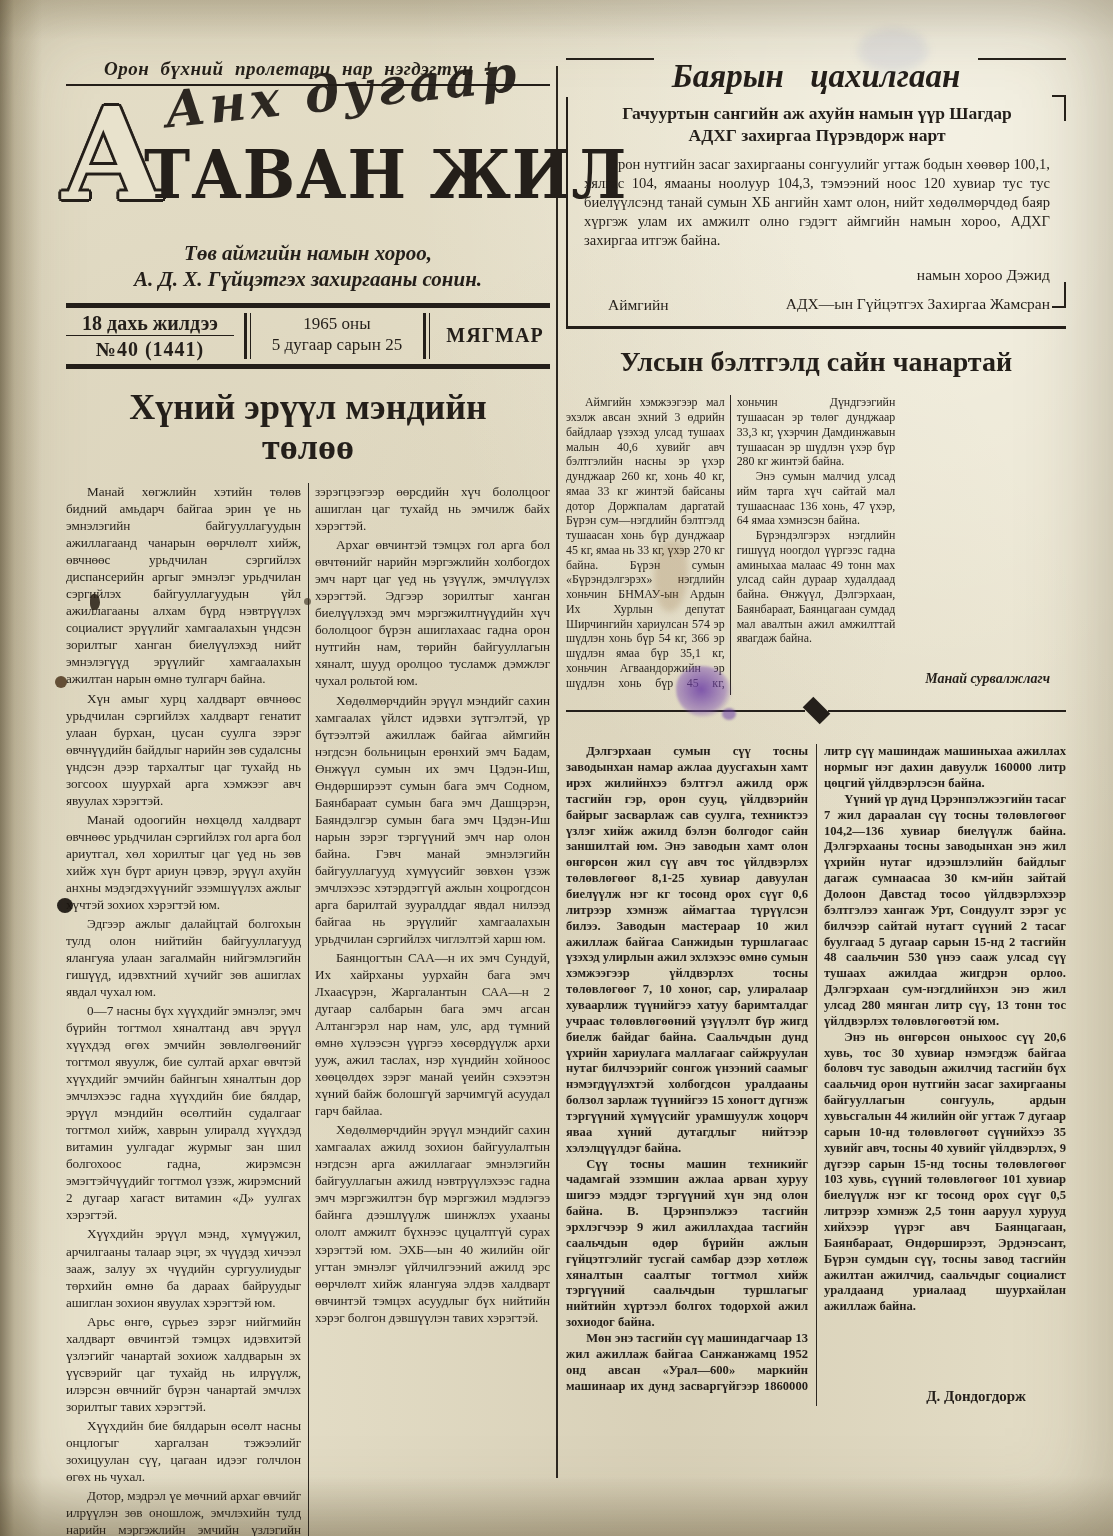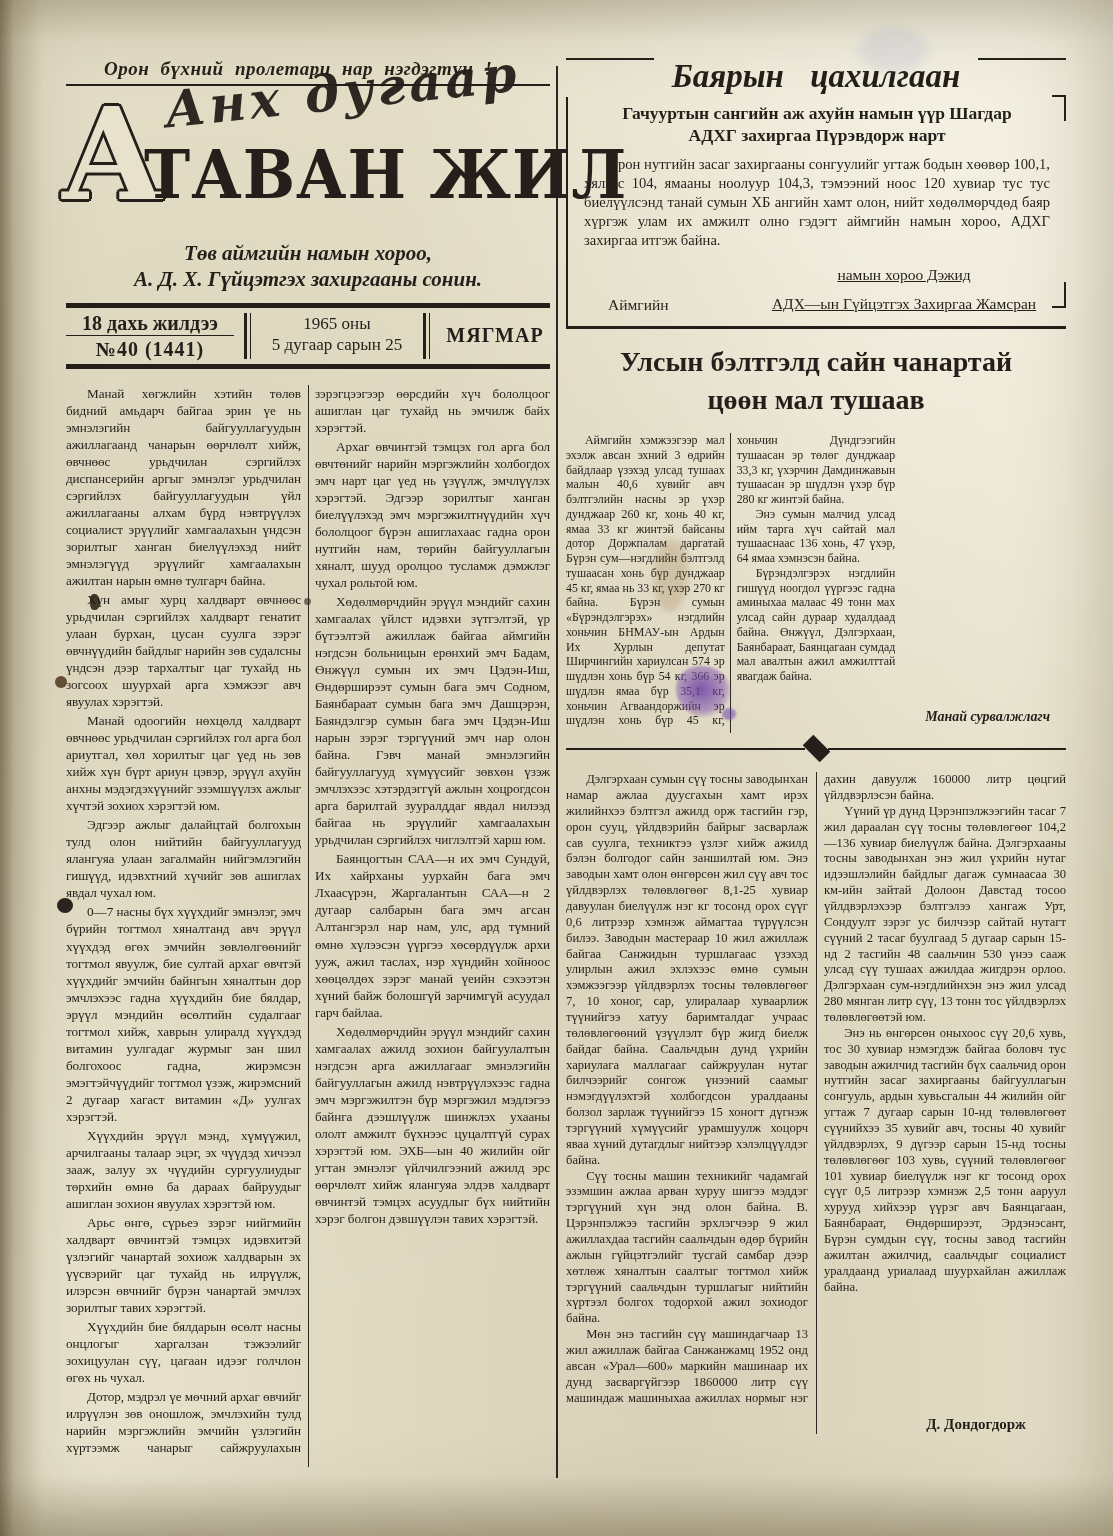--- a/index.html
+++ b/index.html
@@ -45,32 +45,32 @@
   .tele-line{flex:1;height:0;border-top:2.5px solid #241f1a;}
   .tele-title{font-style:italic;font-weight:bold;font-size:33px;padding:0 18px;word-spacing:18px;white-space:nowrap;}
   .tele-box{position:relative;border-left:2px solid #241f1a;border-bottom:3px solid #241f1a;padding:4px 16px 8px;margin-top:2px;}
   .bracket{position:absolute;right:0;width:12px;height:24px;}
   .bracket.tr{top:-2px;border-top:2px solid #241f1a;border-right:2px solid #241f1a;}
   .bracket.br{bottom:18px;border-bottom:2px solid #241f1a;border-right:2px solid #241f1a;}
   .tele-sub{font-weight:bold;font-size:17.5px;text-align:center;line-height:1.25;margin:2px 8px 8px;}
   .tele-body{font-size:14.6px;line-height:1.3;}
   .tele-sigs{display:flex;margin-top:10px;font-size:15.5px;}
   .tele-sig-left{width:150px;align-self:flex-end;padding-left:24px;padding-bottom:4px;}
-  .tele-sig-right{flex:1;text-align:center;line-height:1.9;text-decoration:underline;}
+  .tele-sig-right{flex:1;text-align:right;line-height:1.9;}
   
   .live-head{font-size:28px;margin-top:14px;line-height:1.35;}
   .live-body{margin-top:14px;height:300px;column-count:3;column-gap:12px;font-size:11.9px;line-height:1.24;}
   .live-sig{font-style:italic;font-weight:bold;text-align:right;font-size:14px;padding-right:16px;margin-top:-24px;}
   
   .diamond-div{display:flex;align-items:center;margin:16px 0 6px;}
   .diamond-div .l{flex:1;border-top:2.5px solid #241f1a;}
   .diamond{width:15px;height:15px;background:#241f1a;transform:rotate(45deg) scaleX(1.6);margin:0 4px;}
   
   .milk-head{font-size:29px;letter-spacing:5px;word-spacing:14px;margin-top:6px;}
-  .milk-body{margin-top:16px;height:662px;column-count:2;column-gap:16px;font-size:12.6px;line-height:1.26;}
+  .milk-body{margin-top:26px;height:662px;column-count:2;column-gap:16px;font-size:12.6px;line-height:1.26;font-weight:bold;}
   .milk-sig{font-weight:bold;text-align:right;font-size:15px;padding-right:40px;margin-top:-18px;}
   
   .stain{position:absolute;pointer-events:none;border-radius:50%;}
   .ink-blob{left:676px;top:666px;width:56px;height:52px;background:radial-gradient(ellipse at 45% 45%, rgba(108,62,165,.85), rgba(120,75,175,.45) 55%, transparent 72%);filter:blur(1px);border-radius:46% 58% 52% 60%;}
   .ink-dot{left:722px;top:708px;width:14px;height:12px;background:rgba(110,66,168,.55);filter:blur(1px);}
   .ink-faint{left:858px;top:28px;width:70px;height:44px;background:rgba(90,110,200,.10);filter:blur(4px);}
   .speck1{left:90px;top:594px;width:10px;height:16px;background:rgba(40,30,20,.85);border-radius:40% 60% 55% 45%;}
   .speck2{left:55px;top:676px;width:12px;height:12px;background:rgba(70,45,20,.8);}
   .speck3{left:57px;top:898px;width:16px;height:15px;background:rgba(25,20,15,.92);}
   .speck4{left:654px;top:540px;width:34px;height:72px;background:rgba(140,100,50,.22);filter:blur(3px);border-radius:50% 40% 60% 50%;}
@@ -101,20 +101,24 @@
       </div>
       <div class="vbar"></div>
       <div class="issue-cell2">
         <div>1965 оны</div>
         <div>5 дугаар сарын 25</div>
       </div>
       <div class="vbar"></div>
       <div class="issue-cell3">МЯГМАР</div>
     </div>
 
+    <div class="headline health-head">
+      <div>Хүний эрүүл мэндийн</div>
+      <div>төлөө</div>
+    </div>
     <div class="cols health-body">
       <p class="p">Манай хөгжлийн хэтийн төлөв бидний амьдарч байгаа эрин үе нь эмнэлэгийн байгууллагуудын ажиллагаанд чанарын өөрчлөлт хийж, өвчнөөс урьдчилан сэргийлэх диспансерийн аргыг эмнэлэг урьдчилан сэргийлэх байгууллагуудын үйл ажиллагааны алхам бүрд нэвтрүүлэх социалист эрүүлийг хамгаалахын үндсэн зорилтыг ханган биелүүлэхэд нийт эмнэлэгүүд эрүүлийг хамгаалахын ажилтан нарын өмнө тулгарч байна.</p>
       <p class="p">Хүн амыг хурц халдварт өвчнөөс урьдчилан сэргийлэх халдварт генатит улаан бурхан, цусан суулга зэрэг өвчнүүдийн байдлыг нарийн зөв судалсны үндсэн дээр тархалтыг цаг тухайд нь зогсоох шуурхай арга хэмжээг авч явуулах хэрэгтэй.</p>
       <p class="p">Манай одоогийн нөхцөлд халдварт өвчнөөс урьдчилан сэргийлэх гол арга бол ариутгал, хөл хорилтыг цаг үед нь зөв хийж хүн бүрт ариун цэвэр, эрүүл ахуйн анхны мэдэгдэхүүнийг эзэмшүүлэх ажлыг хүчтэй зохиох хэрэгтэй юм.</p>
       <p class="p">Эдгээр ажлыг далайцтай болгохын тулд олон нийтийн байгууллагууд ялангуяа улаан загалмайн нийгэмлэгийн гишүүд, идэвхтний хүчийг зөв ашиглах явдал чухал юм.</p>
       <p class="p">0—7 насны бүх хүүхдийг эмнэлэг, эмч бүрийн тогтмол хяналтанд авч эрүүл хүүхдэд өгөх эмчийн зөвлөлгөөнийг тогтмол явуулж, бие султай архаг өвчтэй хүүхдийг эмчийн байнгын хяналтын дор эмчлэхээс гадна хүүхдийн бие бялдар, эрүүл мэндийн өсөлтийн судалгааг тогтмол хийж, хаврын улиралд хүүхдэд витамин уулгадаг журмыг зан шил болгохоос гадна, жирэмсэн эмэгтэйчүүдийг тогтмол үзэж, жирэмсний 2 дугаар хагаст витамин «Д» уулгах хэрэгтэй.</p>
       <p class="p">Хүүхдийн эрүүл мэнд, хүмүүжил, арчилгааны талаар эцэг, эх чүүдэд хичээл зааж, залуу эх чүүдийн сургуулиудыг төрхийн өмнө ба дараах байруудыг ашиглан зохион явуулах хэрэгтэй юм.</p>
       <p class="p">Арьс өнгө, сүрьеэ зэрэг нийгмийн халдварт өвчинтэй тэмцэх идэвхитэй үзлэгийг чанартай зохиож халдварын эх үүсвэрийг цаг тухайд нь илрүүлж, илэрсэн өвчнийг бүрэн чанартай эмчлэх зорилтыг тавих хэрэгтэй.</p>
       <p class="p">Хүүхдийн бие бялдарын өсөлт насны онцлогыг харгалзан тэжээлийг зохицуулан сүү, цагаан идээг голчлон өгөх нь чухал.</p>
       <p class="p">Дотор, мэдрэл үе мөчний архаг өвчийг илрүүлэн зөв оношлож, эмчлэхийн тулд нарийн мэргэжлийн эмчийн үзлэгийн хүртээмж чанарыг сайжруулахын зэрэгцээгээр өөрсдийн хүч бололцоог ашиглан цаг тухайд нь эмчилж байх хэрэгтэй.</p>
@@ -143,21 +147,20 @@
         <div class="tele-sig-left">Аймгийн</div>
         <div class="tele-sig-right">
           <div>намын хороо Дэжид</div>
           <div>АДХ—ын Гүйцэтгэх Захиргаа Жамсран</div>
         </div>
       </div>
     </div>
 
     <div class="headline live-head">
       <div>Улсын бэлтгэлд сайн чанартай</div>
-      <div>цөөн мал тушаав</div>
     </div>
     <div class="cols live-body">
       <p class="p">Аймгийн хэмжээгээр мал эхэлж авсан эхний 3 өдрийн байдлаар үзэхэд улсад тушаах малын 40,6 хувийг авч бэлтгэлийн насны эр үхэр дунджаар 260 кг, хонь 40 кг, ямаа 33 кг жинтэй байсаны дотор Доржпалам даргатай Бүрэн сум—нэгдлийн бэлтгэлд тушаасан хонь бүр дунджаар 45 кг, ямаа нь 33 кг, үхэр 270 кг байна. Бүрэн сумын «Бүрэндэлгэрэх» нэгдлийн хоньчин БНМАУ-ын Ардын Их Хурлын депутат Ширчингийн хариулсан 574 эр шүдлэн хонь бүр 54 кг, 366 эр шүдлэн ямаа бүр 35,1 кг, хоньчин Агваандоржийн эр шүдлэн хонь бүр 45 кг, хоньчин Дүндгээгийн тушаасан эр төлөг дунджаар 33,3 кг, үхэрчин Дамдинжавын тушаасан эр шүдлэн үхэр бүр 280 кг жинтэй байна.</p>
       <p class="p">Энэ сумын малчид улсад ийм тарга хүч сайтай мал тушааснаас 136 хонь, 47 үхэр, 64 ямаа хэмнэсэн байна.</p>
       <p class="p">Бүрэндэлгэрэх нэгдлийн гишүүд ноогдол үүргээс гадна аминыхаа малаас 49 тонн мах улсад сайн дураар худалдаад байна. Өнжүүл, Дэлгэрхаан, Баянбараат, Баянцагаан сумдад мал авалтын ажил амжилттай явагдаж байна.</p>
     </div>
     <div class="live-sig">Манай сурвалжлагч</div>
 
     <div class="diamond-div">
       <div class="l"></div>

